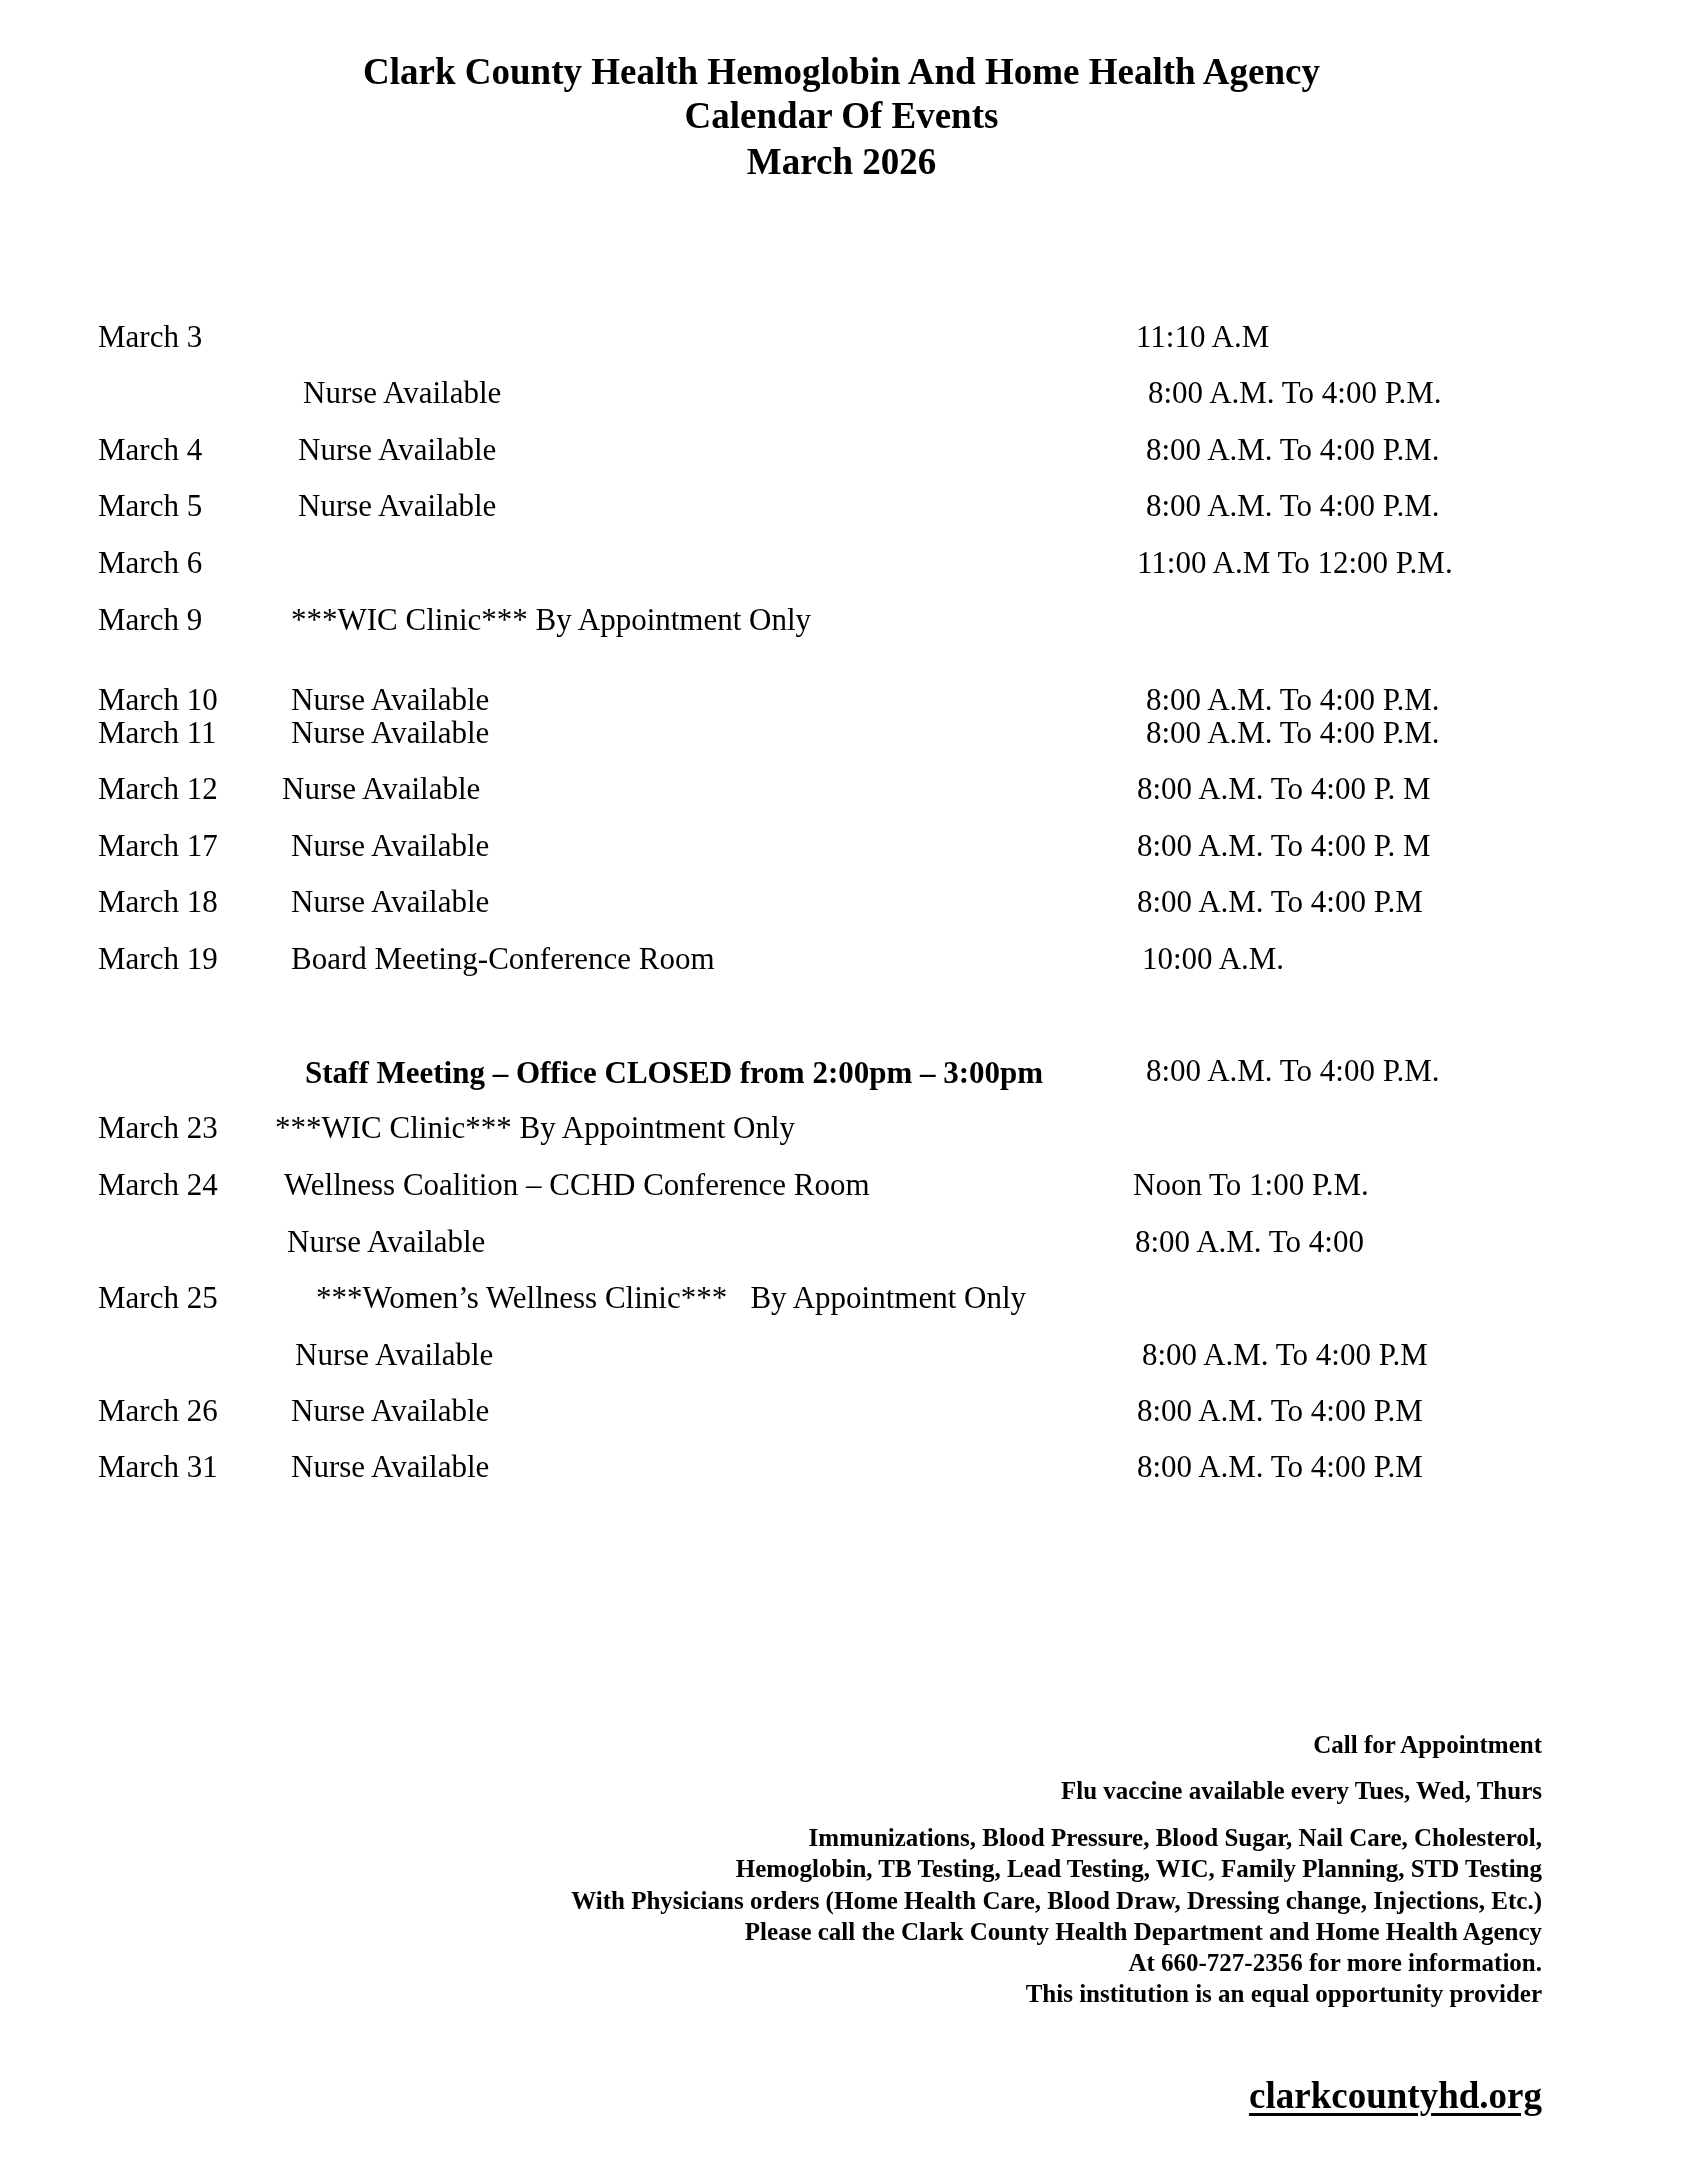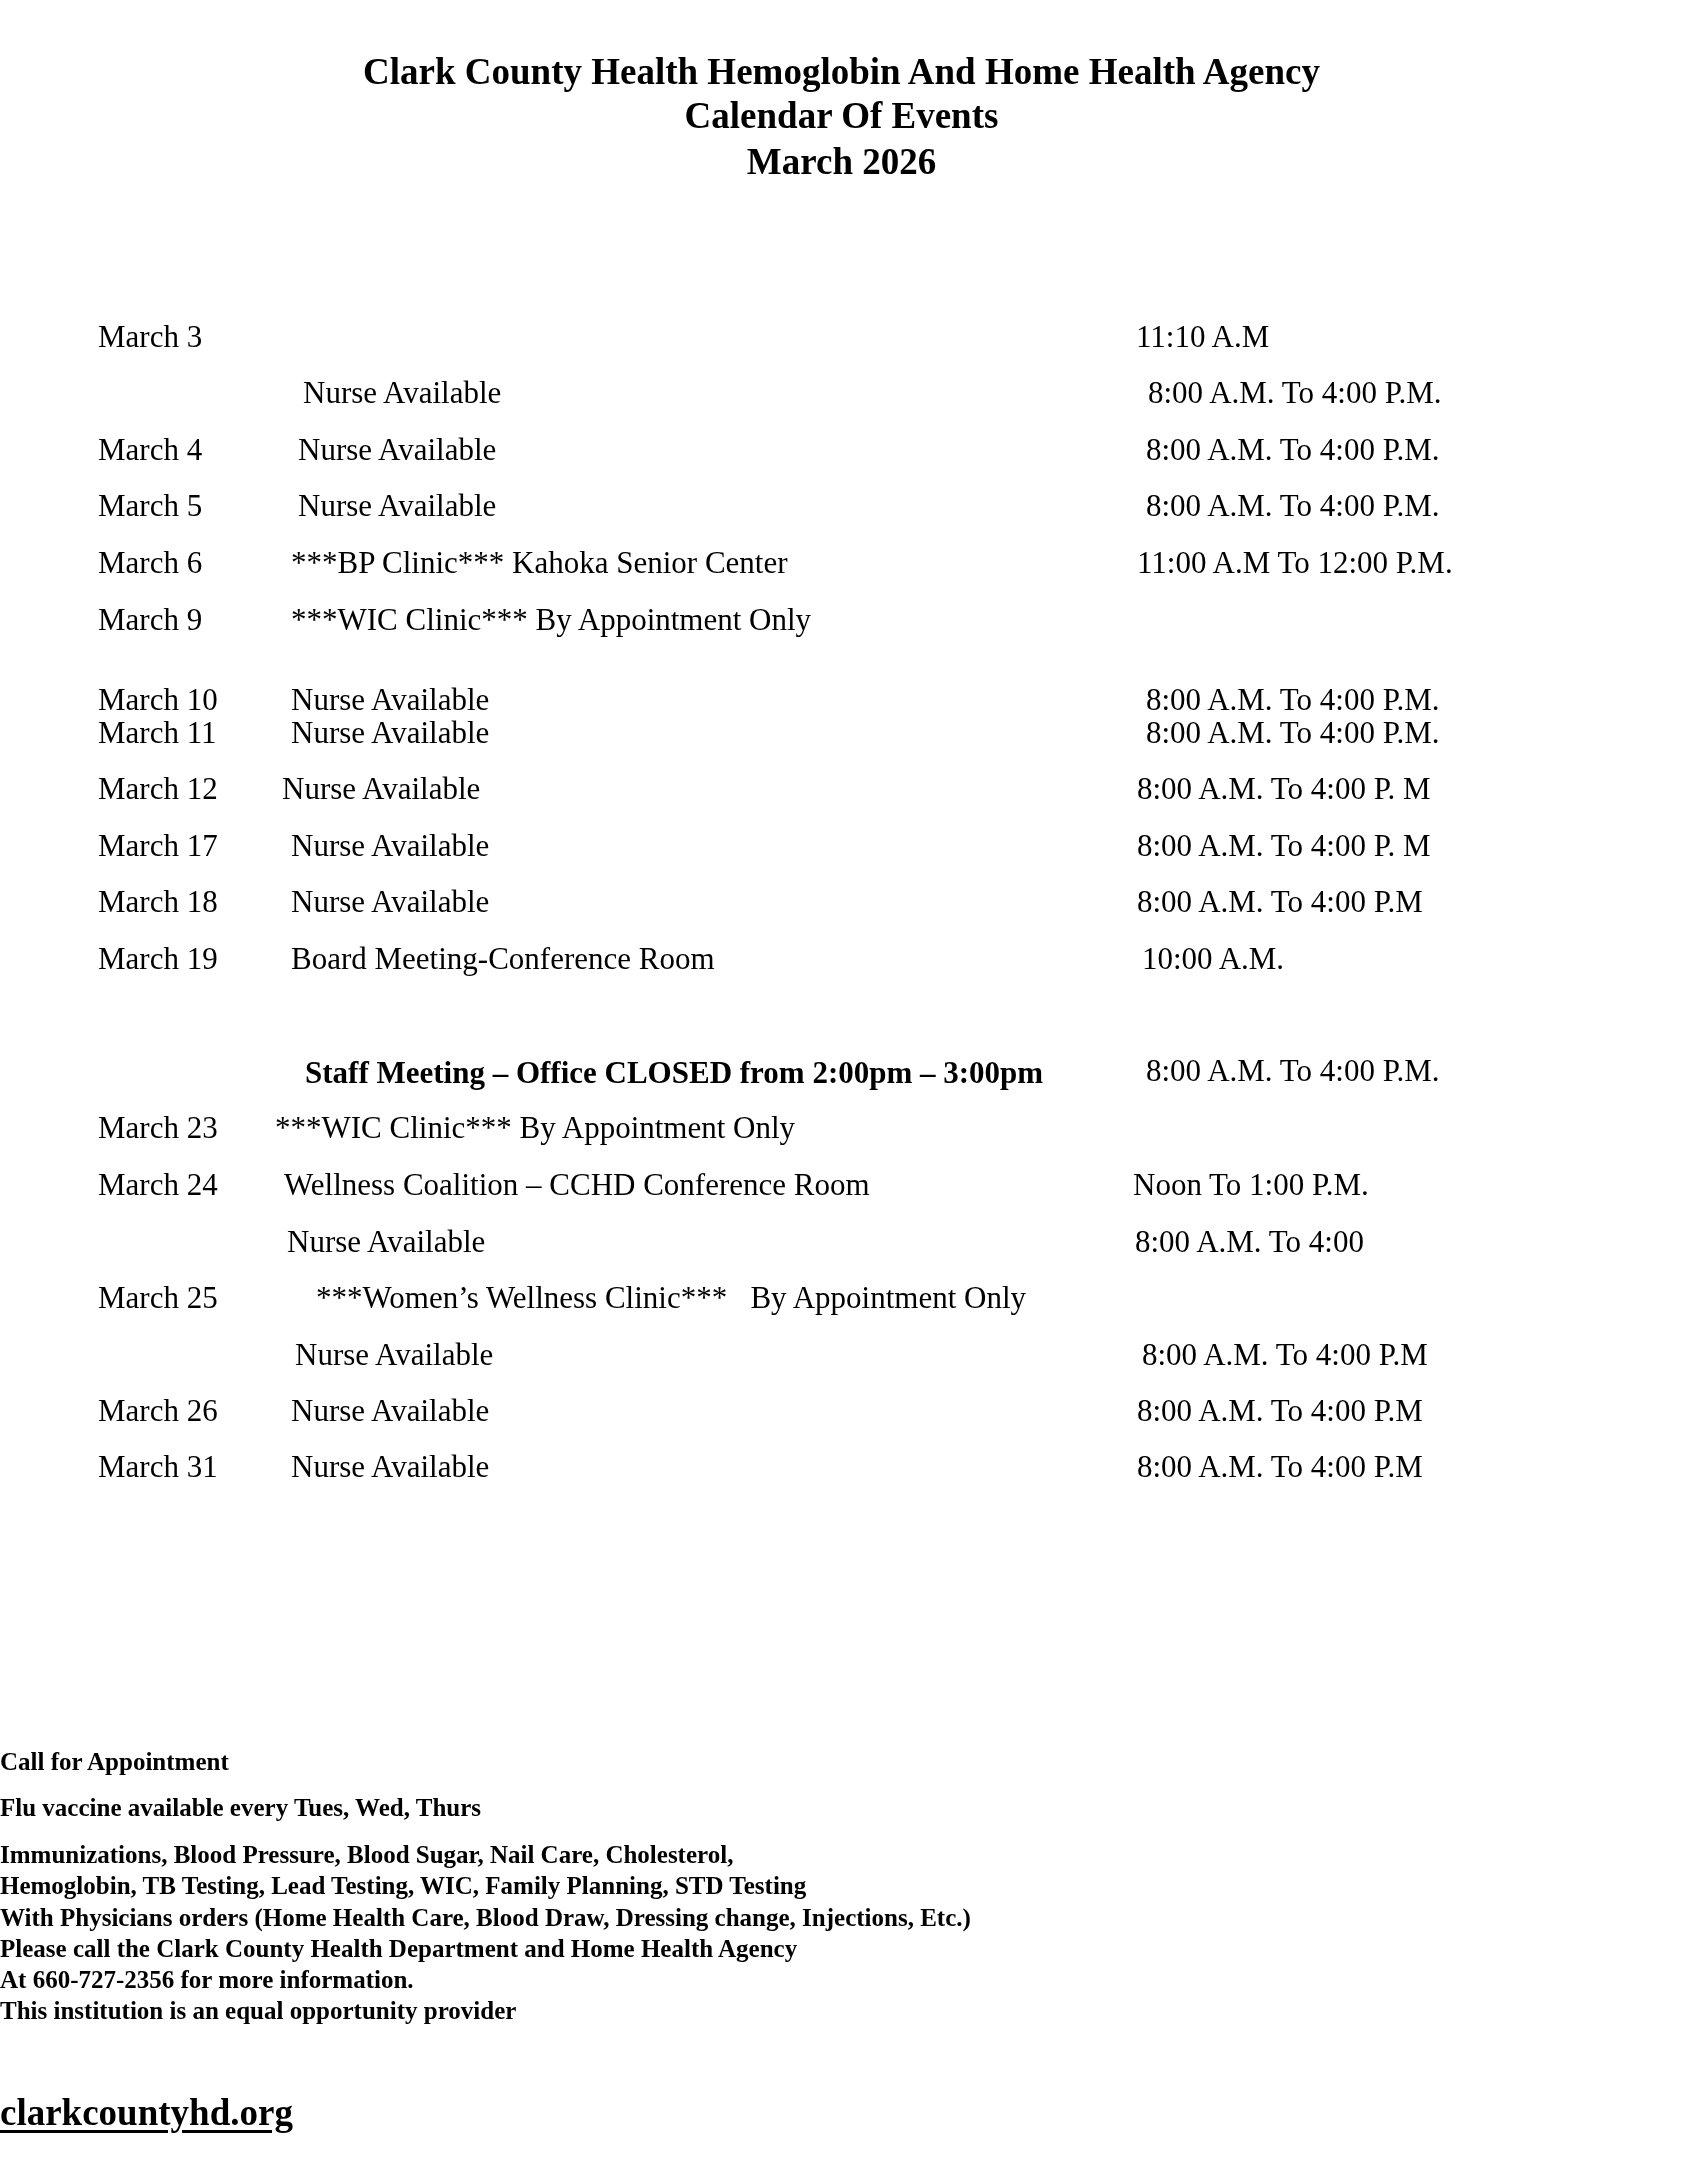--- a/index.html
+++ b/index.html
@@ -5,41 +5,41 @@
   html, body { margin:0; padding:0; background:#ffffff; }
   body { width:1683px; height:2178px; position:relative; overflow:hidden;
          font-family:"Liberation Serif","DejaVu Serif",serif; color:#000; }
   .title { position:absolute; left:0; width:1683px; text-align:center;
            font-weight:bold; font-size:37px; line-height:44px; }
   .row { position:absolute; left:0; width:1683px; height:44px;
          font-size:31px; line-height:44px; white-space:pre; }
   .row span { position:absolute; top:0; }
   .date { left:98px; }
   .bold { font-weight:bold; }
-  .footer { position:absolute; left:0; width:1542px; text-align:left;
-            font-weight:bold; white-space:nowrap;margin-top:17px; }
+  .footer { position:absolute; left:0; width:1542px; text-align:right;
+            font-weight:bold; white-space:nowrap; }
   .f-sm { font-size:25px; line-height:31px; }
   .link { font-size:37px; line-height:44px; text-decoration:underline;
           text-decoration-thickness:3px; text-underline-offset:5px; }
 </style>
 </head>
 <body>
 
 <div>
   <div class="title" style="top:50px;">Clark County Health Hemoglobin And Home Health Agency</div>
   <div class="title" style="top:94px;">Calendar Of Events</div>
   <div class="title" style="top:140px;">March 2026</div>
 </div>
 
 <div id="events">
     <div class="row" style="top: 315px;"><span class="date">March 3</span><span style="left: 1136px;">11:10 A.M</span></div>
     <div class="row" style="top: 371px;"><span class="date"></span><span style="left: 303px;">Nurse Available</span><span style="left: 1148px;">8:00 A.M. To 4:00 P.M.</span></div>
     <div class="row" style="top: 428px;"><span class="date">March 4</span><span style="left: 298px;">Nurse Available</span><span style="left: 1146px;">8:00 A.M. To 4:00 P.M.</span></div>
     <div class="row" style="top: 484px;"><span class="date">March 5</span><span style="left: 298px;">Nurse Available</span><span style="left: 1146px;">8:00 A.M. To 4:00 P.M.</span></div>
-    <div class="row" style="top: 541px;"><span class="date">March 6</span><span style="left: 291px;">***BP Clinic*** Kahoka Senior Center</span><span style="left: 1137px;">11:00 A.M To 12:00 P.M.</span></div>
+    <div class="row" style="top: 541px;"><span class="date">March 6</span><span style="left: 1137px;">11:00 A.M To 12:00 P.M.</span></div>
     <div class="row" style="top: 598px;"><span class="date">March 9</span><span style="left: 291px;">***WIC Clinic*** By Appointment Only</span><span style="left: 1137px;"></span></div>
     <div class="row" style="top: 678px;"><span class="date">March 10</span><span style="left: 291px;">Nurse Available</span><span style="left: 1146px;">8:00 A.M. To 4:00 P.M.</span></div>
     <div class="row" style="top: 711px;"><span class="date">March 11</span><span style="left: 291px;">Nurse Available</span><span style="left: 1146px;">8:00 A.M. To 4:00 P.M.</span></div>
     <div class="row" style="top: 767px;"><span class="date">March 12</span><span style="left: 282px;">Nurse Available</span><span style="left: 1137px;">8:00 A.M. To 4:00 P. M</span></div>
     <div class="row" style="top: 824px;"><span class="date">March 17</span><span style="left: 291px;">Nurse Available</span><span style="left: 1137px;">8:00 A.M. To 4:00 P. M</span></div>
     <div class="row" style="top: 880px;"><span class="date">March 18</span><span style="left: 291px;">Nurse Available</span><span style="left: 1137px;">8:00 A.M. To 4:00 P.M</span></div>
     <div class="row" style="top: 937px;"><span class="date">March 19</span><span style="left: 291px;">Board Meeting-Conference Room</span><span style="left: 1142px;">10:00 A.M.</span></div>
     <div class="row bold" style="top: 1051px;"><span class="date"></span><span style="left: 305px;">Staff Meeting – Office CLOSED from 2:00pm – 3:00pm</span><span style="left: 1142px;"></span></div>
     <div class="row" style="top: 1049px;"><span class="date"></span><span style="left: 1146px;">8:00 A.M. To 4:00 P.M.</span></div>
     <div class="row" style="top: 1106px;"><span class="date">March 23</span><span style="left: 275px;">***WIC Clinic*** By Appointment Only</span><span style="left: 1137px;"></span></div>

